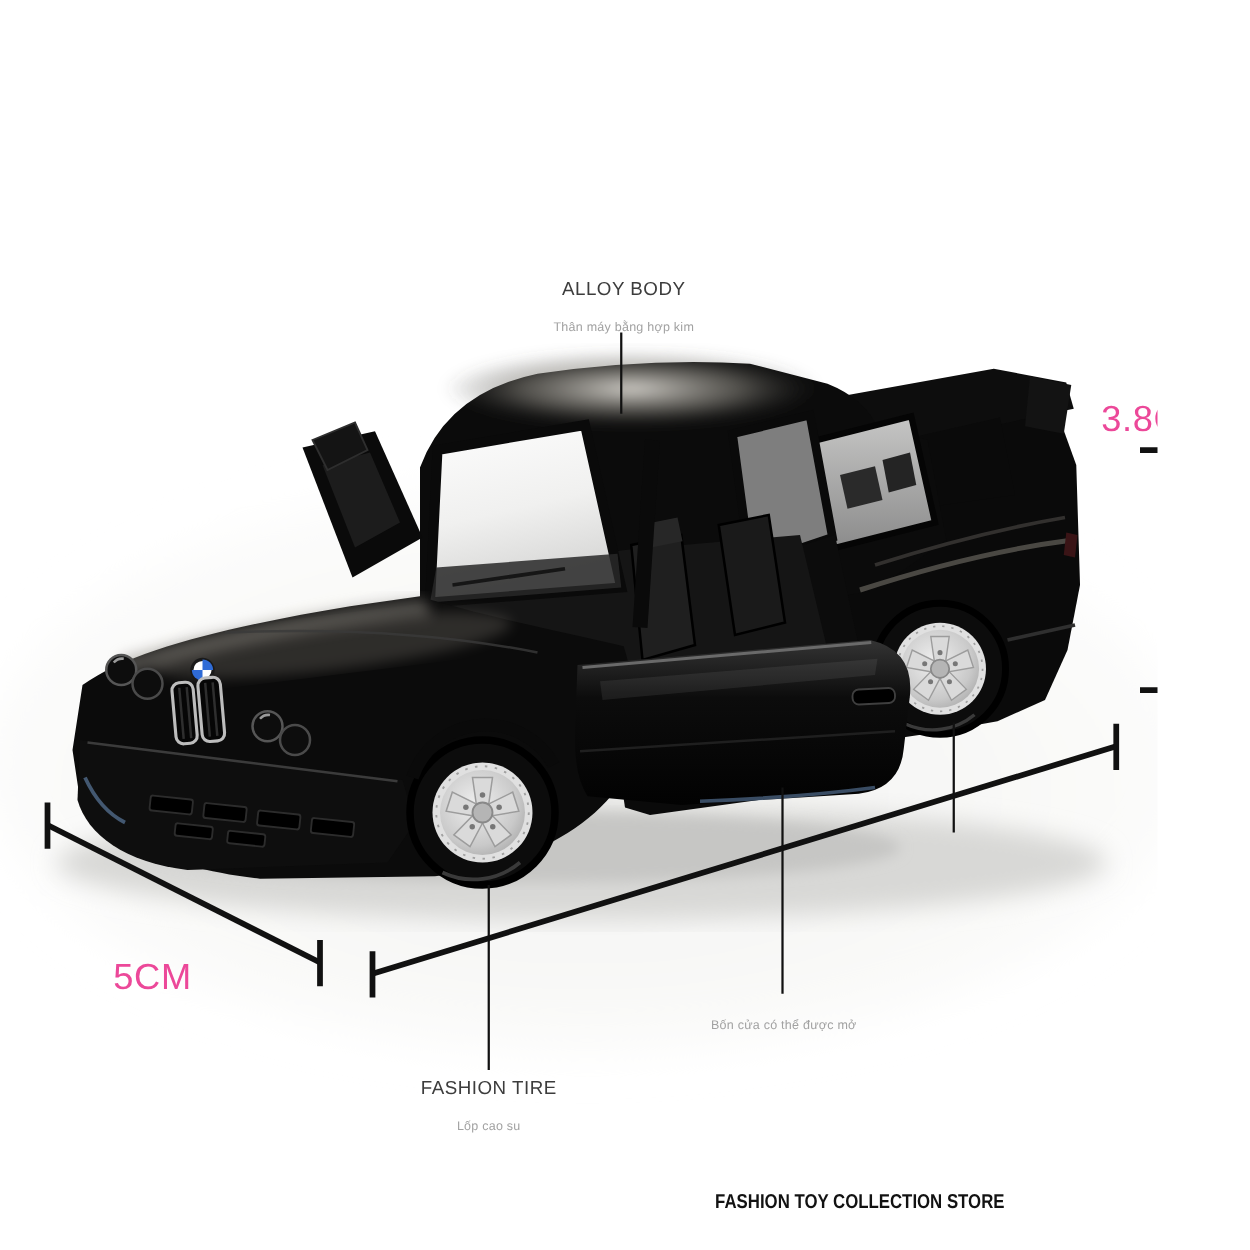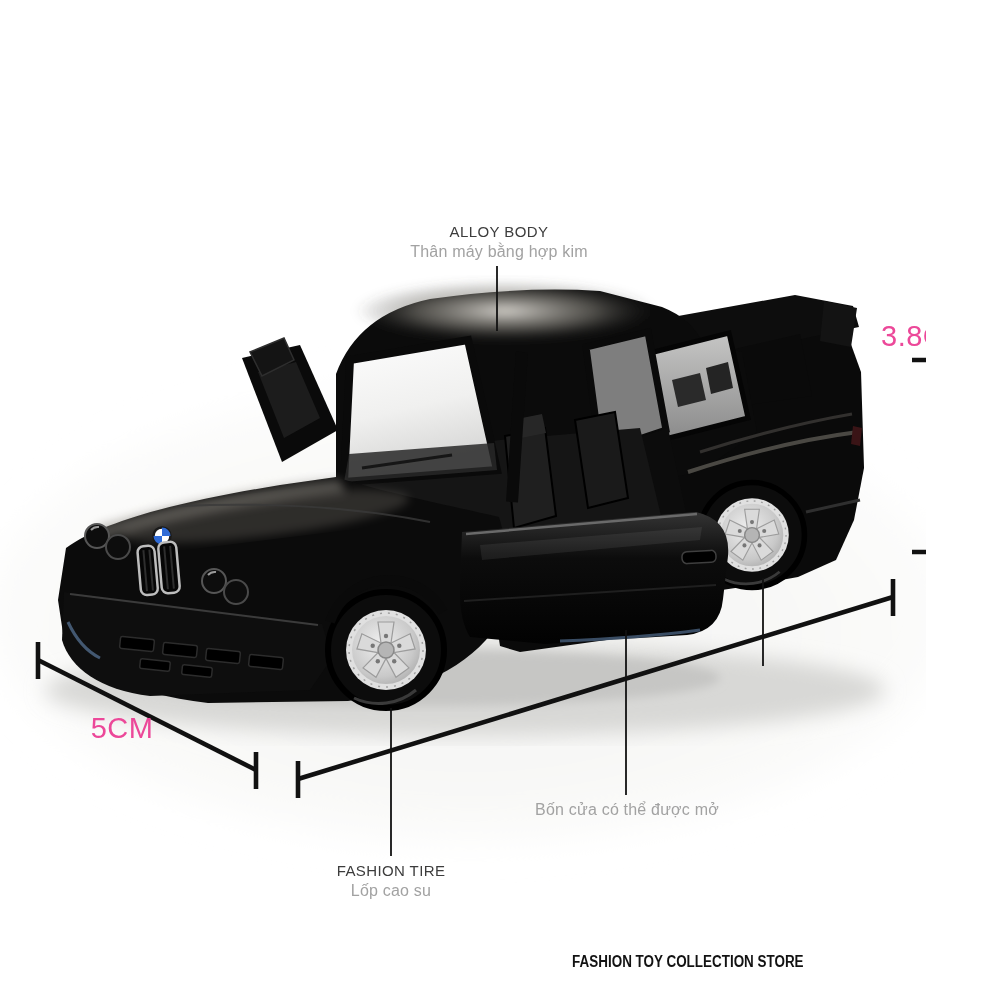--- a/index.html
+++ b/index.html
@@ -8,21 +8,21 @@
     font-family:"Liberation Sans", sans-serif;
   }
   #car-svg{position:absolute;left:0;top:0;width:1000px;height:1000px;}
   .callout{
     position:absolute;transform:translateX(-50%);text-align:center;white-space:nowrap;
   }
   .callout-title{
     font-size:15px;color:#3c3c3c;letter-spacing:.4px;font-weight:400;
   }
   .callout-sub{
-    font-size:16px;color:#a2a2a2;margin-top:3px;letter-spacing:.2px;
+    font-size:10px;color:#a2a2a2;margin-top:17px;letter-spacing:.2px;
   }
   .dim{
     position:absolute;transform:translateX(-50%);white-space:nowrap;
     font-size:29px;color:#ec4899;letter-spacing:.5px;font-weight:400;
   }
   #watermark{
     position:absolute;right:122px;top:953px;font-size:16px;font-weight:900;color:#121212;
     white-space:nowrap;transform:scaleX(.84);transform-origin:100% 50%;letter-spacing:0;
   }
 </style>
@@ -250,17 +250,17 @@
   <div class="callout" style="left:627px;top:798px">
     <div class="callout-sub">Bốn cửa có thể được mở</div>
   </div>
 
   <div class="callout" style="left:391px;top:862px">
     <div class="callout-title">FASHION TIRE</div>
     <div class="callout-sub">Lốp cao su</div>
   </div>
 
   <div class="dim" style="left:925px;top:320px">3.8CM</div>
-  <div class="dim" style="left:122px;top:712px">5CM</div>
+  <div class="dim" style="left:122px;top:766px">5CM</div>
 
   <div id="watermark">FASHION TOY COLLECTION STORE</div>
 
 </div>
 
 </body></html>

